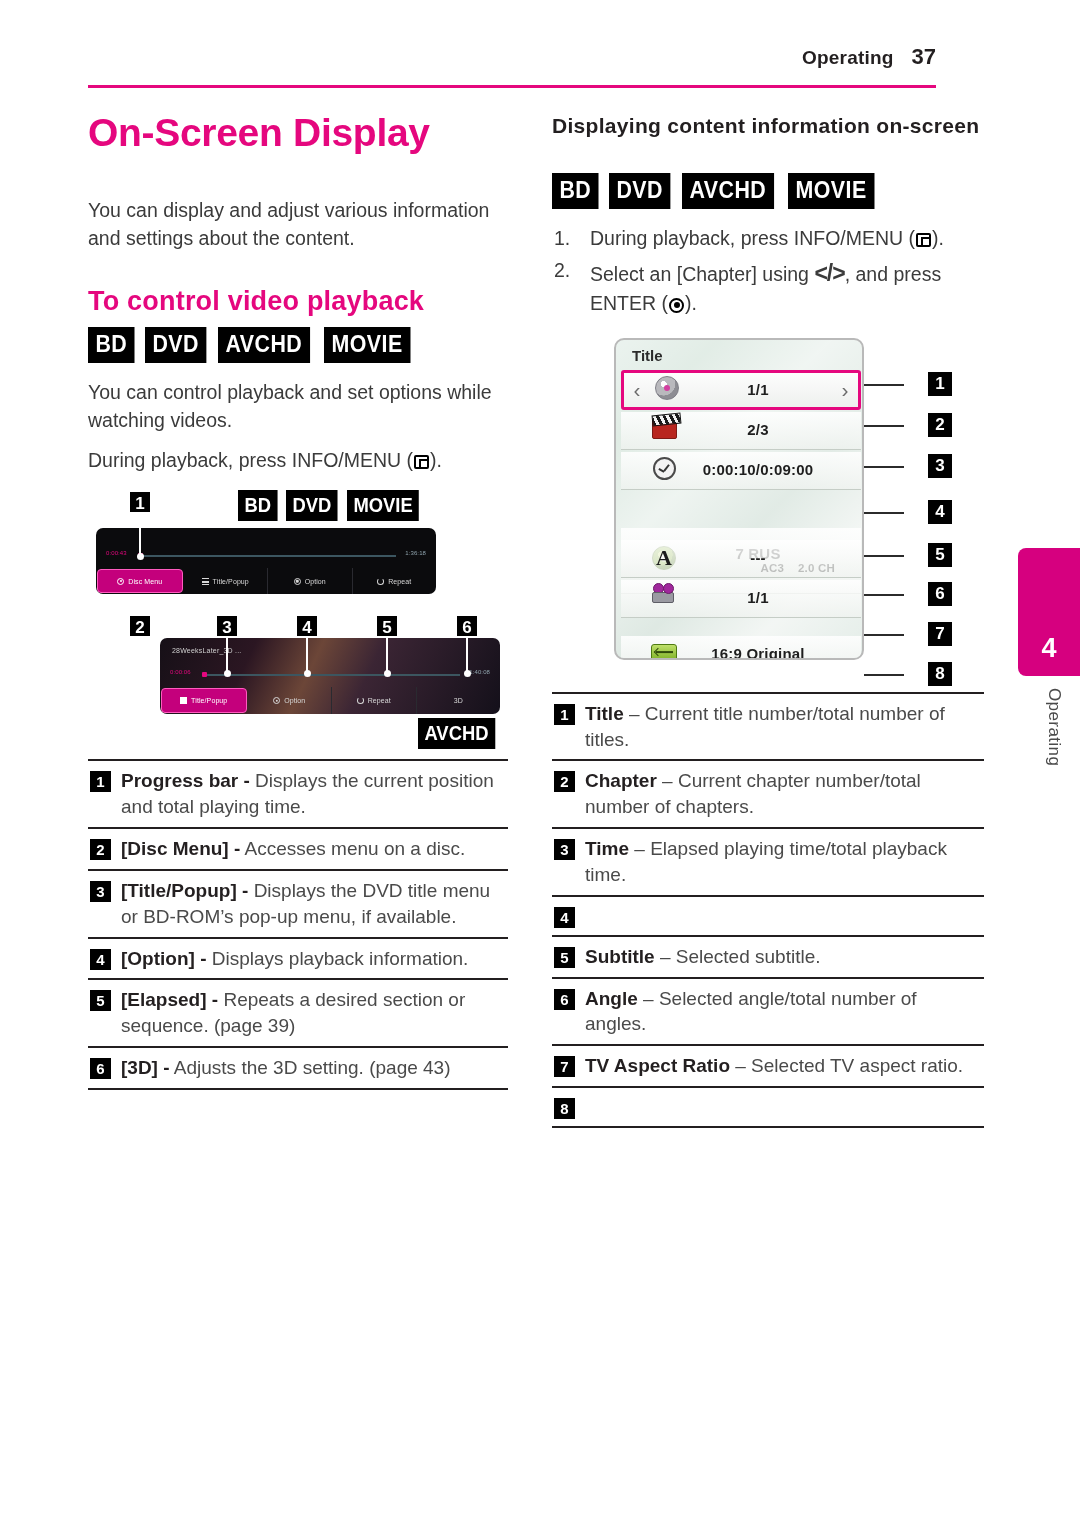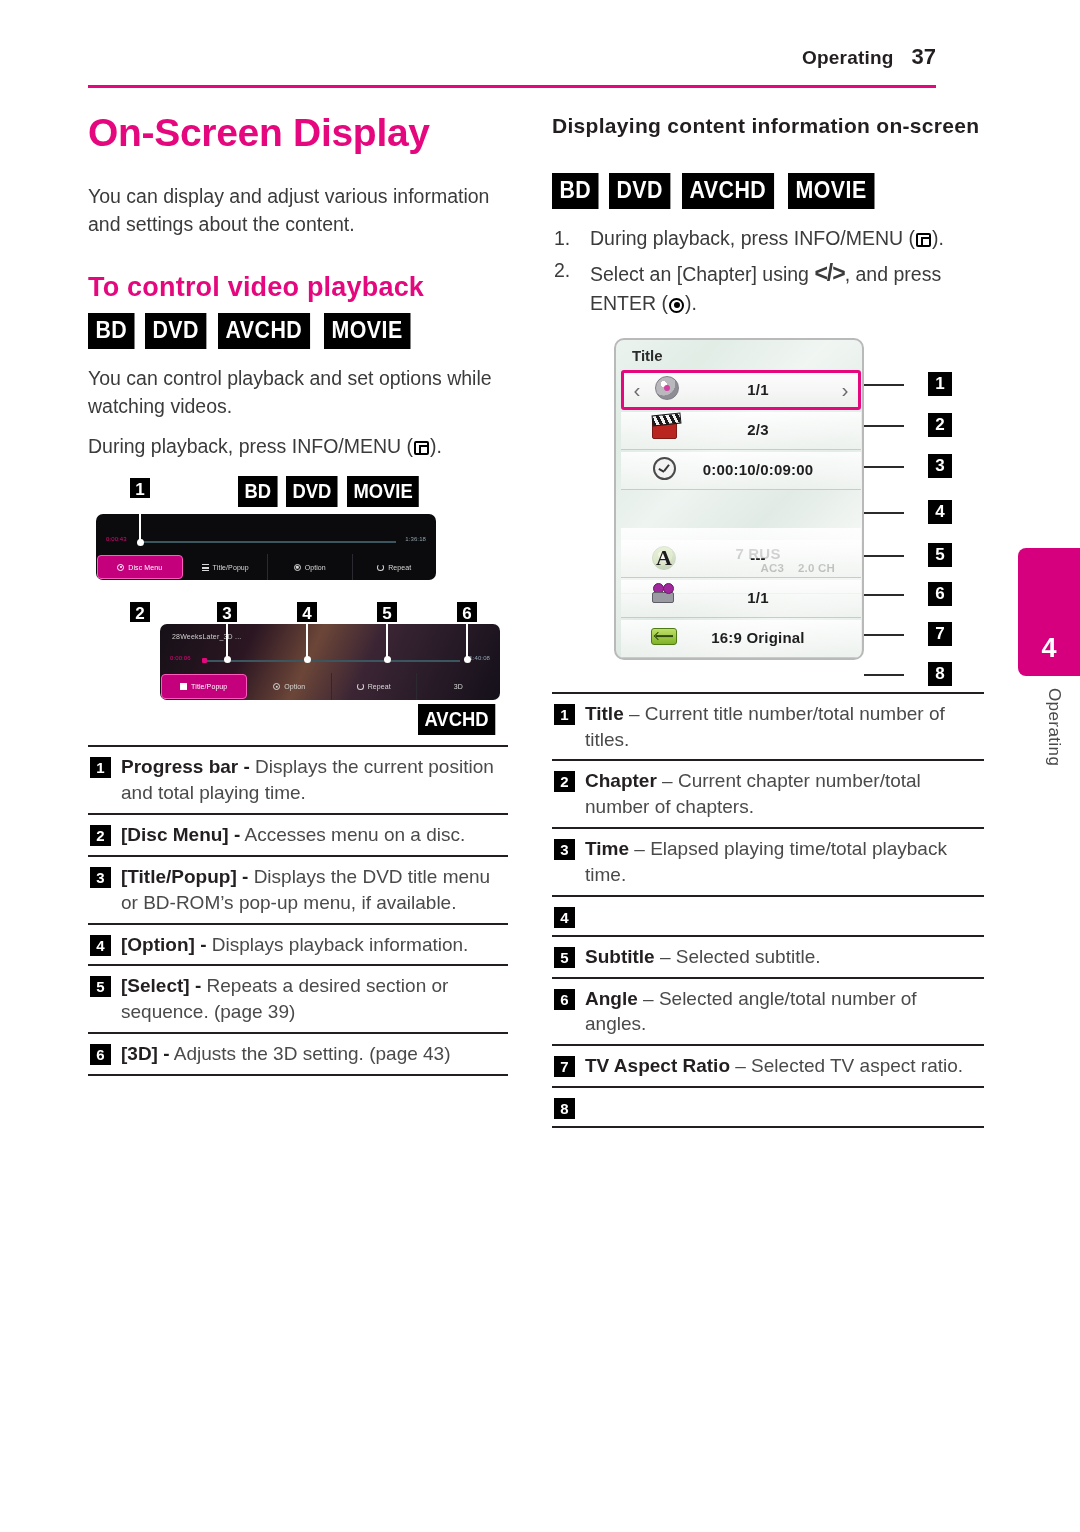--- a/index.html
+++ b/index.html
@@ -24,21 +24,21 @@
     position: absolute; left: 88px; top: 85px; width: 848px; height: 3px;
     background: #e5077e;
   }
 
   
   .col-left  { position: absolute; left: 88px;  top: 112px; width: 420px; }
   .col-right { position: absolute; left: 552px; top: 112px; width: 432px; }
 
   h1.title {
     color: #e5077e; font-size: 39px; font-weight: bold;
-    letter-spacing: -0.3px; line-height: 1.1; margin-bottom: 28px;
+    letter-spacing: -0.3px; line-height: 1.1; margin-bottom: 42px;
   }
   h2.sub {
     color: #e5077e; font-size: 27px; font-weight: bold;
     letter-spacing: .2px; line-height: 1.15; margin-top: 34px; margin-bottom: 10px;
   }
   h3.rsub {
     color: #231f20; font-size: 21px; font-weight: bold;
     letter-spacing: .3px; line-height: 1.32; margin-bottom: 33px;
   }
   p.body {
@@ -383,21 +383,21 @@
       <div class="defrow">
         <span class="numbox">3</span>
         <span class="deftext"><b>[Title/Popup] -</b><span> Displays the DVD title menu or BD-ROM’s pop-up menu, if available.</span></span>
       </div>
       <div class="defrow">
         <span class="numbox">4</span>
         <span class="deftext"><b>[Option] -</b><span> Displays playback information.</span></span>
       </div>
       <div class="defrow">
         <span class="numbox">5</span>
-        <span class="deftext"><b>[Select] -</b><span> Repeats a desired section or sequence. (page 39)</span></span>
+        <span class="deftext"><b>[Elapsed] -</b><span> Repeats a desired section or sequence. (page 39)</span></span>
       </div>
       <div class="defrow">
         <span class="numbox">6</span>
         <span class="deftext"><b>[3D] -</b><span> Adjusts the 3D setting. (page 43)</span></span>
       </div>
     </div>
   </div>
 
   <div class="col-right">
 
@@ -465,21 +465,21 @@
           <span class="chev"></span>
         </div>
 
         <div class="osdrow" style="top:240px;">
           <span class="chev"></span>
           <span class="osd-ic"><span class="gi gi-cam"><i></i></span></span>
           <span class="osd-val">1/1</span>
           <span class="chev"></span>
         </div>
 
-        <div class="osdrow" style="top:280px;justify-content:center;">
+        <div class="osdrow" style="top:296px;justify-content:center;">
           <span class="chev"></span>
           <span class="osd-ic"><span class="gi gi-ratio"></span></span>
           <span class="osd-val">16:9 Original</span>
           <span class="chev"></span>
         </div>
 
       </div>
 
       <div class="rleader" style="left:312px; top:48px;  width:40px;"></div>
       <div class="rcallout" style="top:36px;">1</div>

